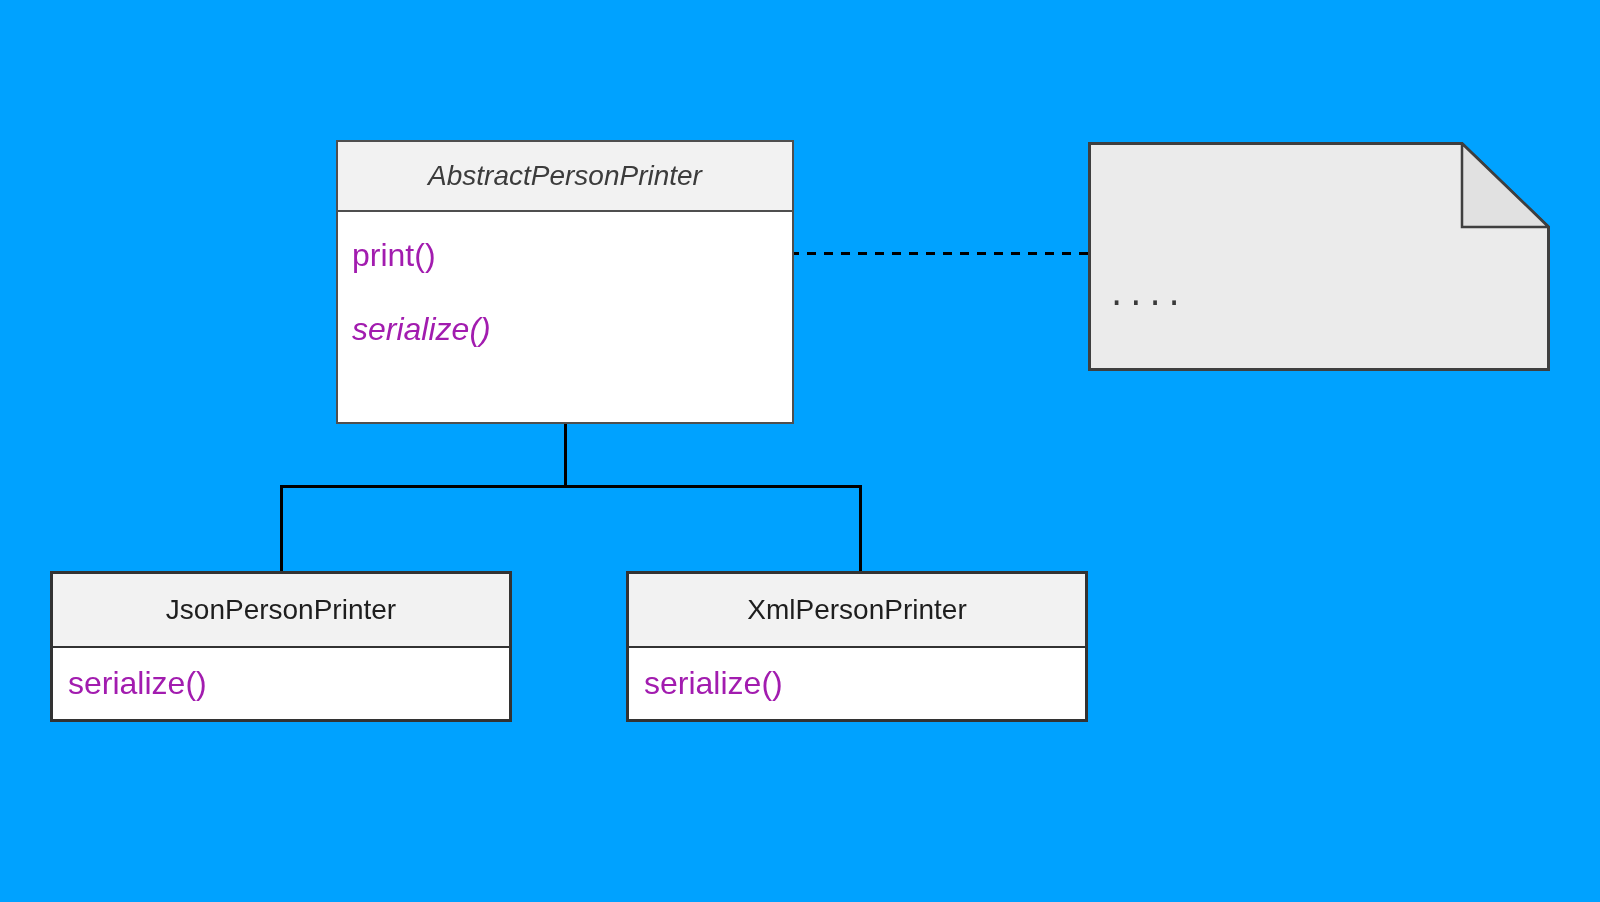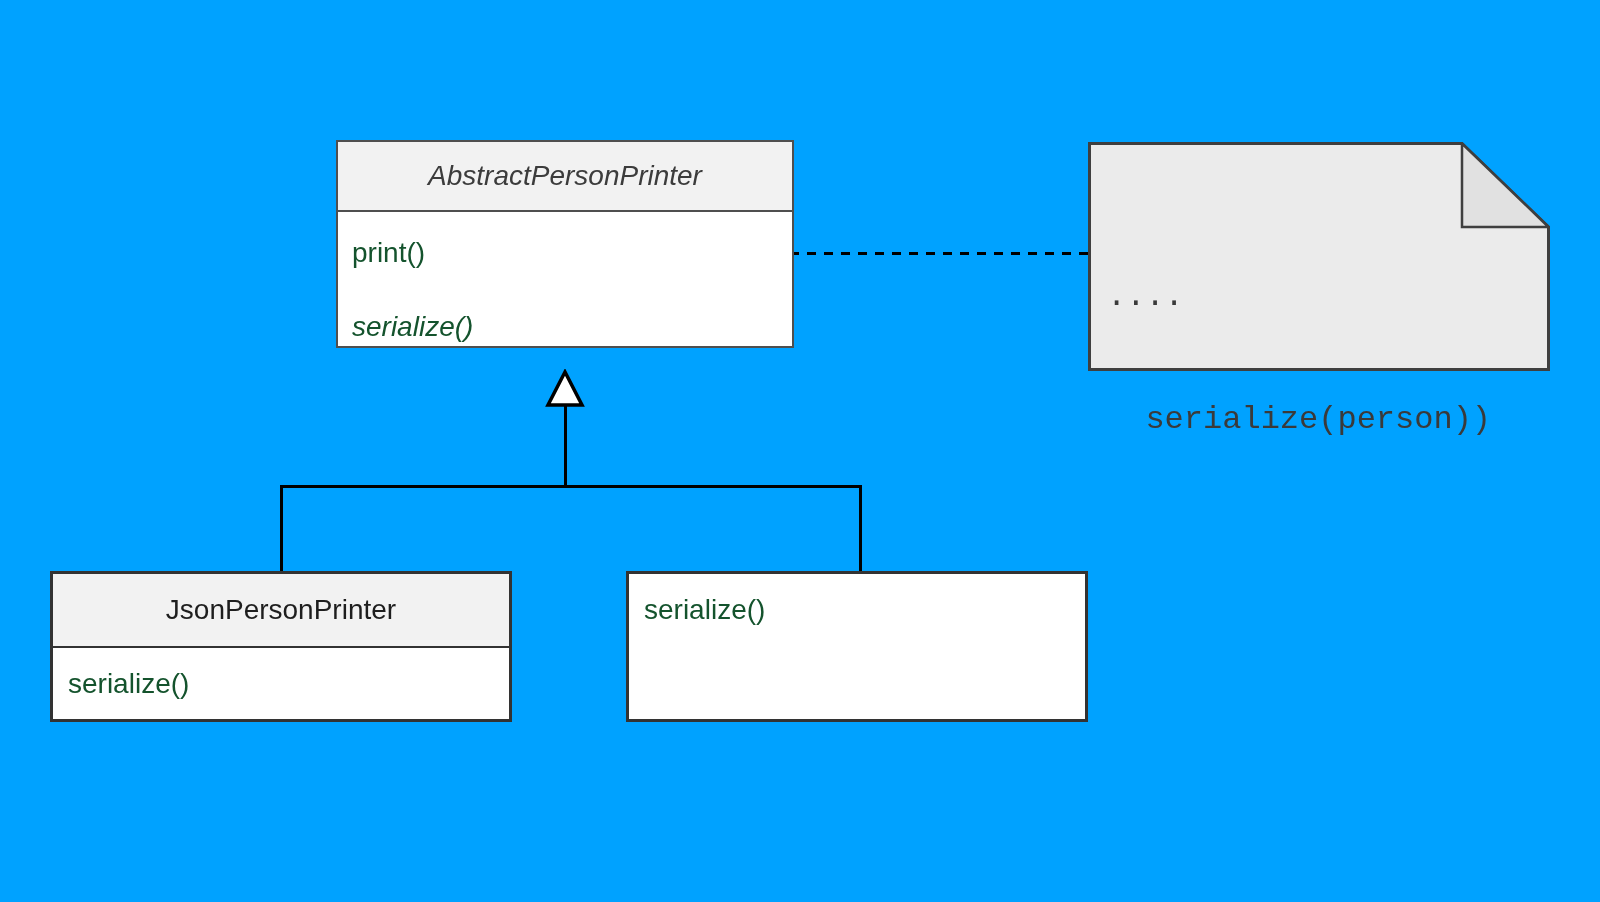--- a/index.html
+++ b/index.html
@@ -6,39 +6,39 @@
   body {
     width: 1600px; height: 902px;
     background: #00A2FF;
     font-family: "Liberation Sans", sans-serif;
     overflow: hidden;
   }
   #canvas { position: relative; width: 1600px; height: 902px; }
 
   
   .uml-class { position: absolute; box-sizing: border-box; background: #FFFFFF; }
-  .uml-class.parent { left: 336px; top: 140px; width: 458px; height: 208px; border: 2px solid #4F4F4F; text-align: right; }
+  .uml-class.parent { left: 336px; top: 140px; width: 458px; height: 284px; border: 2px solid #4F4F4F; text-align: right; }
   .uml-class.child  { width: 462px; height: 151px; border: 3px solid #333333; top: 571px; }
   .uml-class.child.json { left: 50px; }
   .uml-class.child.xml  { left: 626px; }
 
   .uml-header {
     box-sizing: border-box;
     display: flex; align-items: center; justify-content: center;
     background: #F2F2F2;
     font-size: 28px;
   }
   .parent > .uml-header { height: 70px; border-bottom: 2px solid #4F4F4F; font-style: italic; color: #3C3C3C; }
   .child  > .uml-header { height: 74px; border-bottom: 2px solid #333333; color: #1E1E1E; }
 
   .uml-body { position: relative; box-sizing: border-box; }
   .parent > .uml-body { height: 158px; }
   .child  > .uml-body { height: 71px; display: flex; align-items: center; }
 
-  .method { font-size: 28px; color: #14532d; }
+  .method { font-size: 32px; color: #a21caf; }
   .parent .method { position: absolute; left: 14px; white-space: nowrap; }
   .parent .method.m0 { top: 25px; }
   .parent .method.m1 { top: 99px; font-style: italic; }
   .child  .method { padding-left: 15px; }
 
   
   .note { position: absolute; left: 1088px; top: 142px; width: 462px; height: 229px; }
   .note svg { position: absolute; left: 0; top: 0; }
   .note-text {
     position: absolute; left: 19px; top: 52px;
@@ -84,32 +84,34 @@
     </div>
   </div>
 
   <div class="note">
     <svg width="462" height="229" viewBox="0 0 462 229">
       <polygon points="1.5,1.5 374,1.5 460.5,85 460.5,227.5 1.5,227.5" fill="#EBEBEB" stroke="#3F3F3F" stroke-width="3"></polygon>
       <polygon points="374,1.5 374,85 460.5,85" fill="#E1E1E1" stroke="#3F3F3F" stroke-width="2.5"></polygon>
     </svg>
     <div class="note-text">
       <div>....</div>
-      <div>  serialize(person))</div>
     </div>
   </div>
 
   <div class="uml-class child json">
     <div class="uml-header">
       <span>JsonPersonPrinter</span>
     </div>
     <div class="uml-body">
       <div class="method">serialize()</div>
     </div>
   </div>
 
   <div class="uml-class child xml">
+    <div class="uml-header">
+      <span>XmlPersonPrinter</span>
+    </div>
     <div class="uml-body">
       <div class="method">serialize()</div>
     </div>
   </div>
 
 </div>
 
 </body></html>

